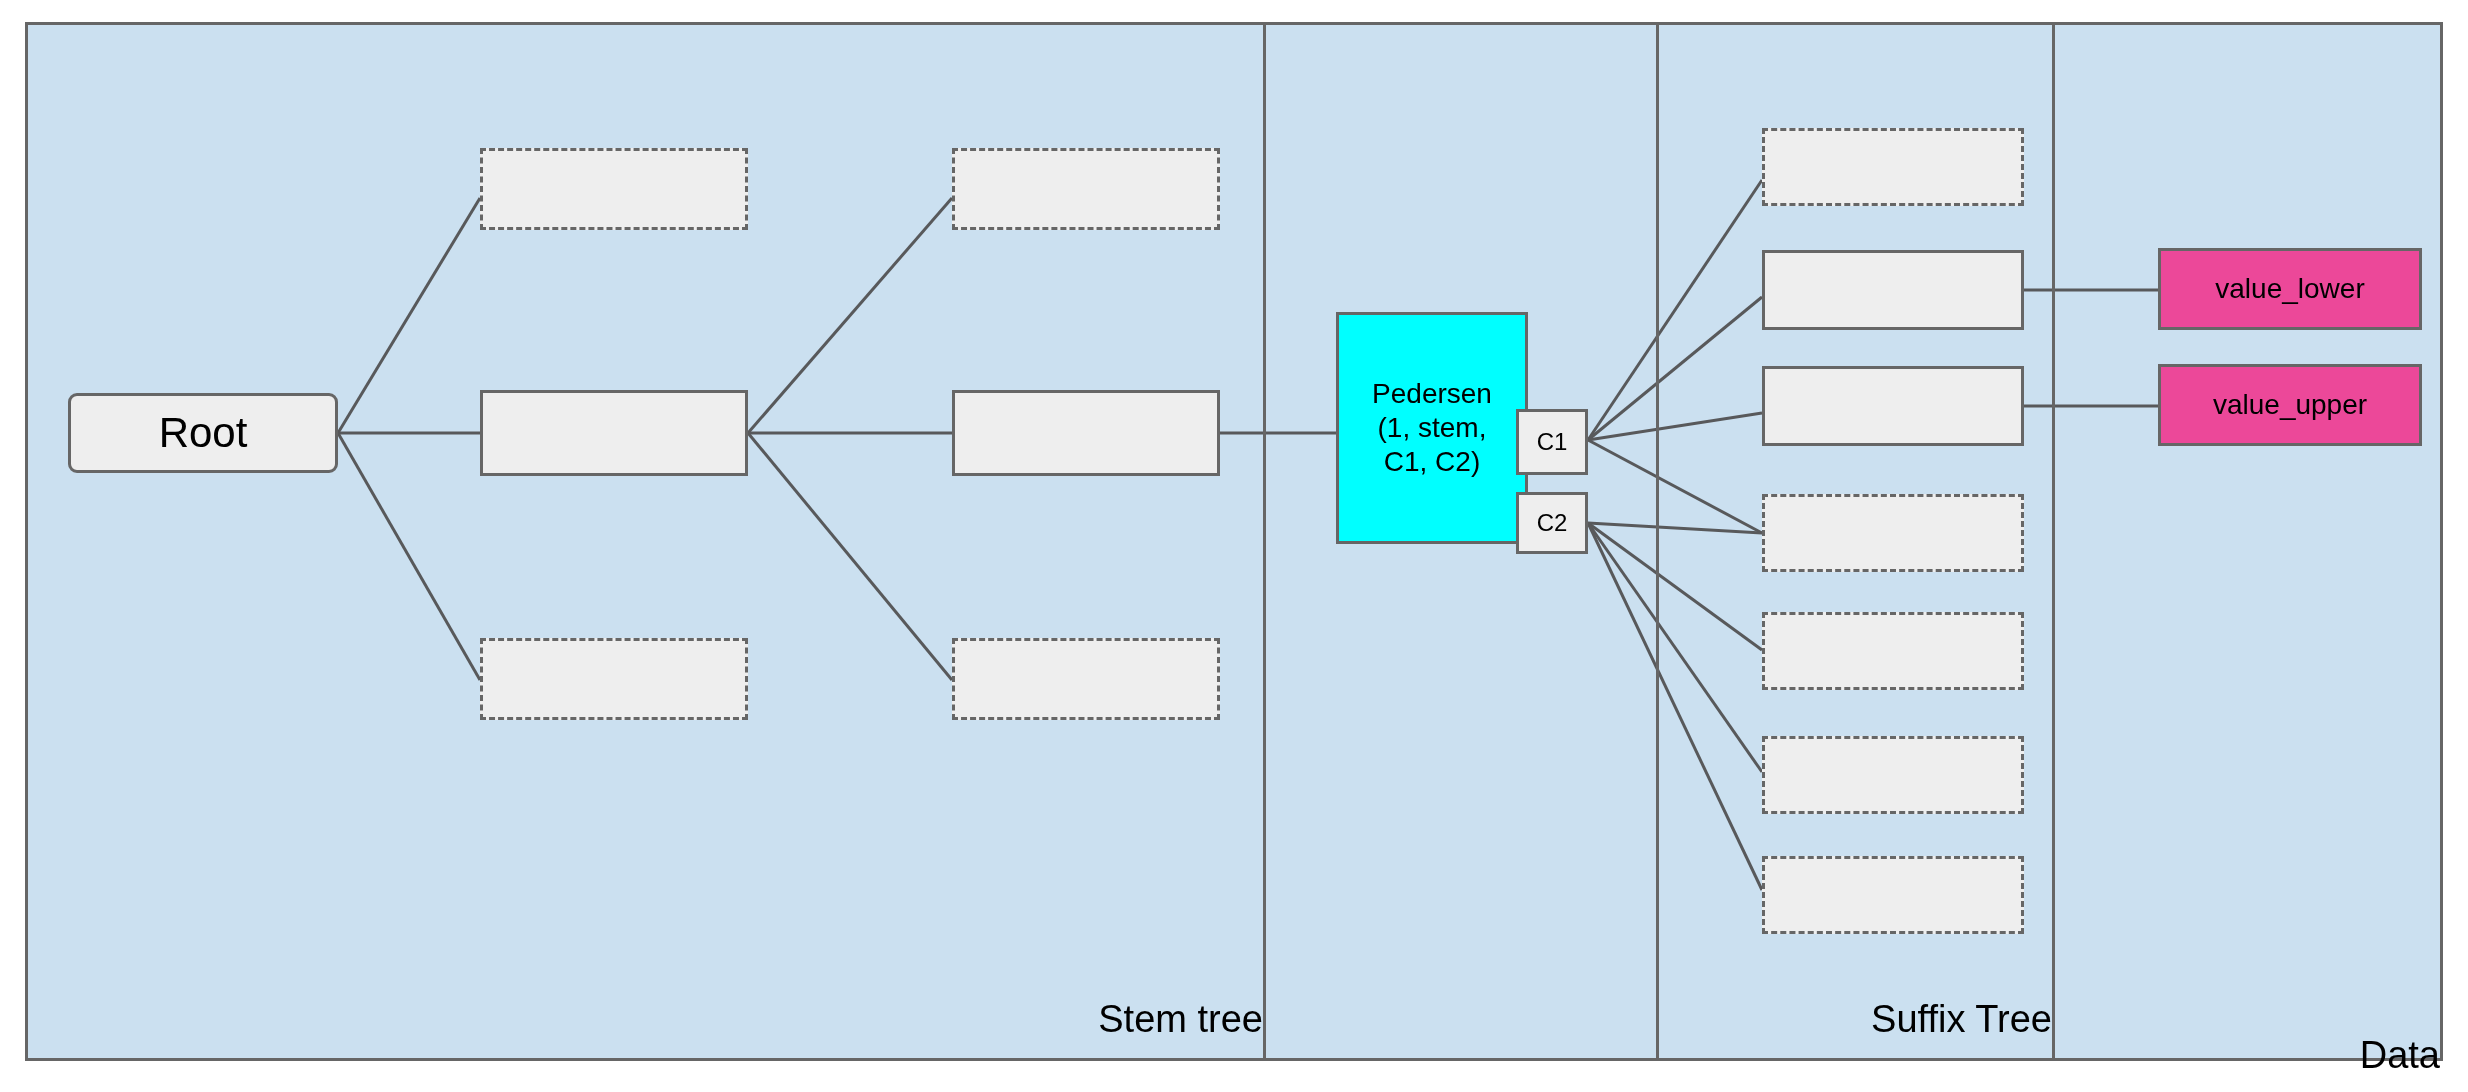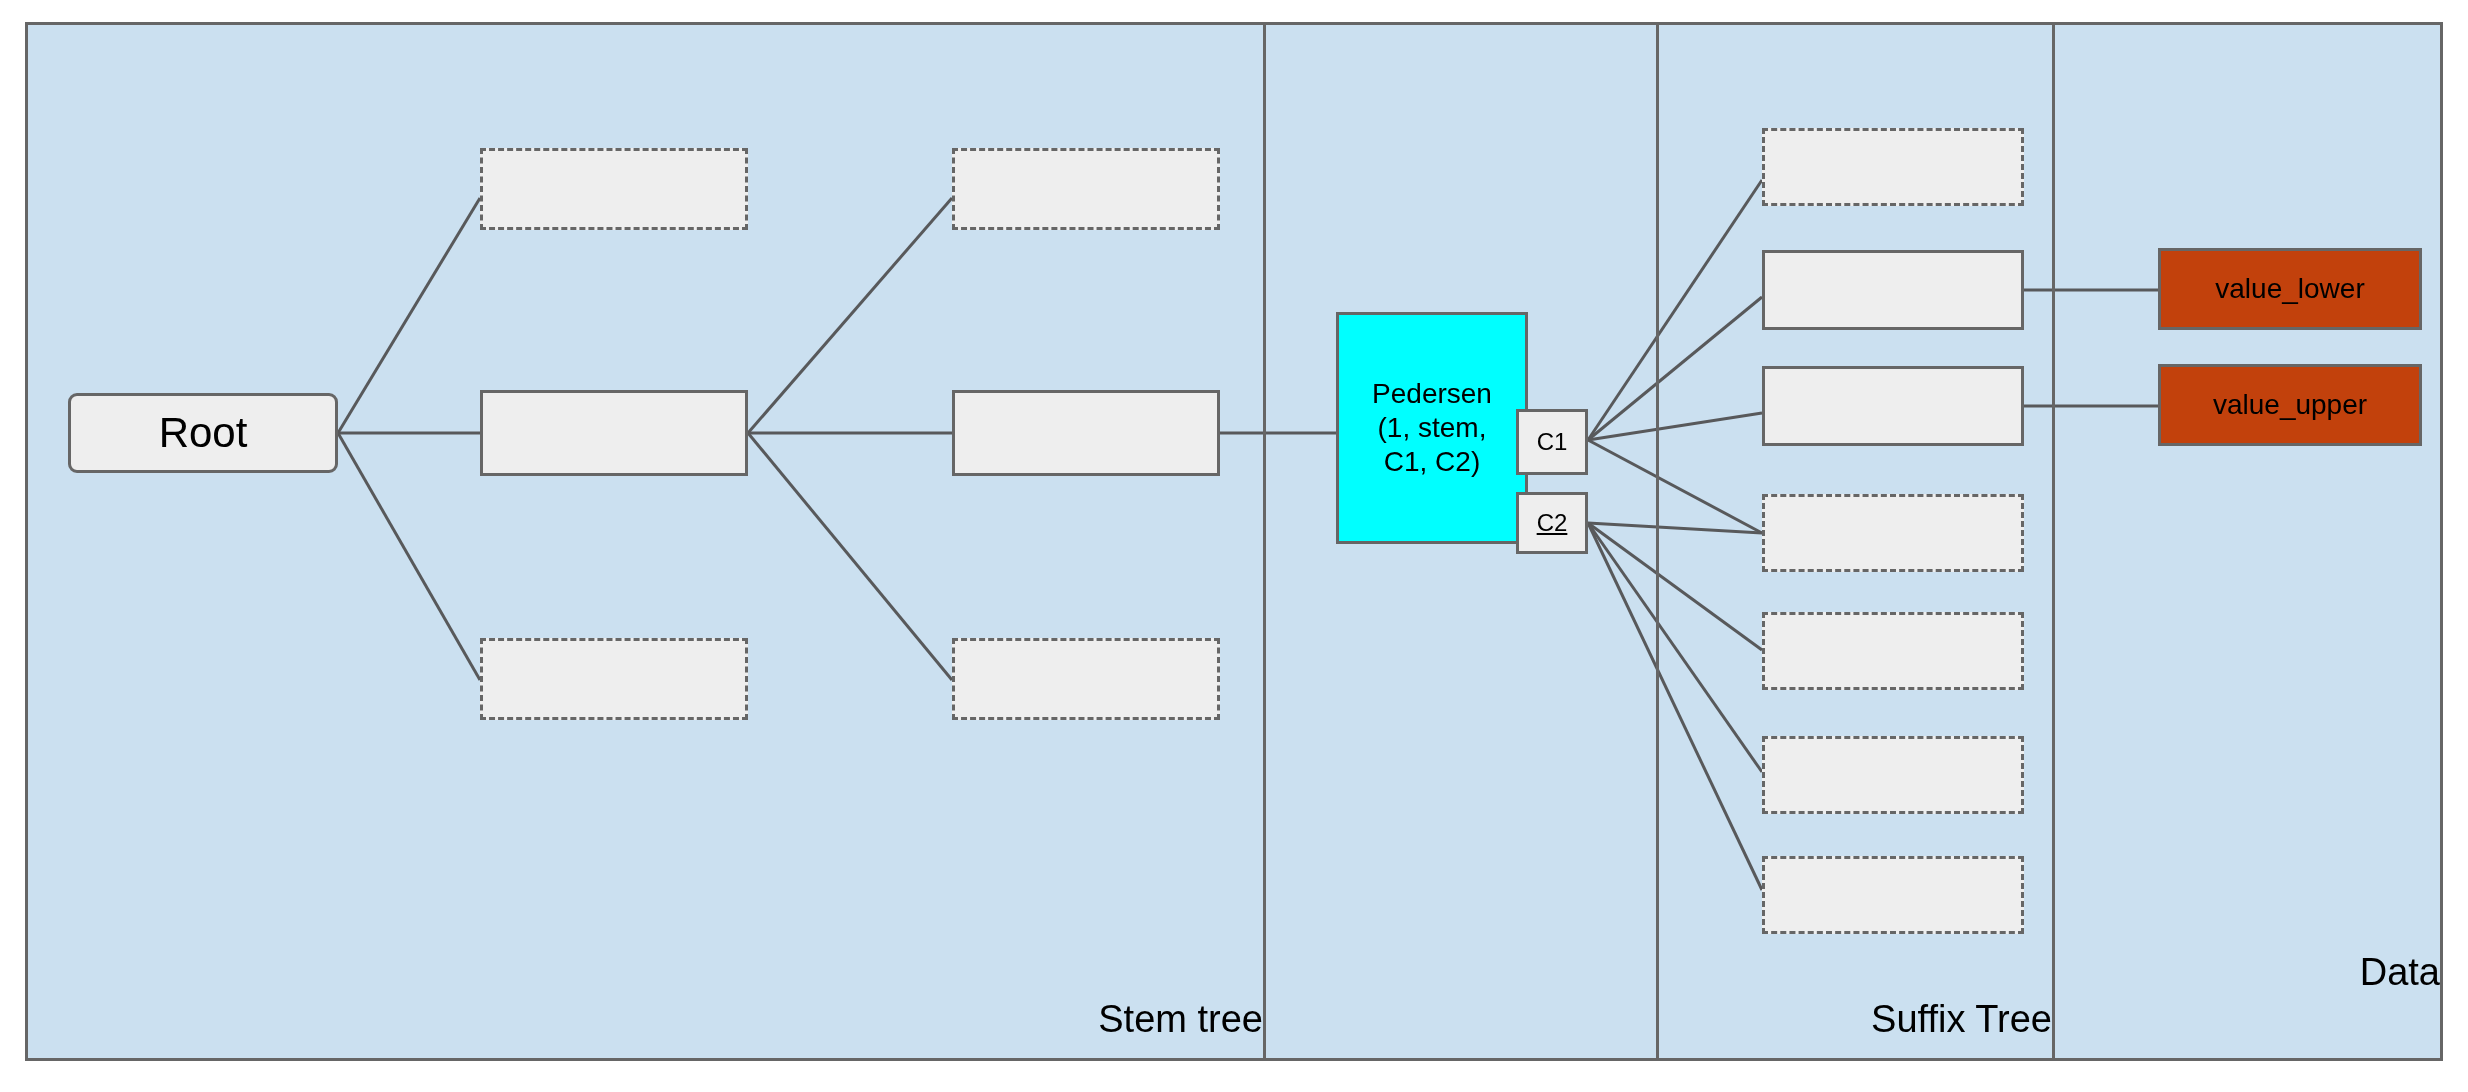--- a/index.html
+++ b/index.html
@@ -46,21 +46,21 @@
     line-height: 1.22;
   }
   .node.dashed {
     border-style: dashed;
     border-width: 3px;
   }
   .node.cyan {
     background: #00ffff;
   }
   .node.green {
-    background: #c2410c;
+    background: #ec4899;
   }
   .section-label {
     position: absolute;
     color: #000000;
     font-size: 38px;
     text-align: right;
     white-space: nowrap;
   }
   .divider {
     position: absolute;
@@ -140,21 +140,21 @@
   </div>
 
   <div class="node cyan pedersen-label" style="left:1336px; top:312px; width:192px; height:232px; padding:0 28px;">
     <span>Pedersen (1, stem, C1, C2)</span>
   </div>
 
   <div class="node chunk-label" style="left:1516px; top:409px; width:72px; height:66px;">
     <span>C1</span>
   </div>
 
-  <div class="node chunk-label" style="left:1516px; top:492px; width:72px; height:62px;text-decoration:underline;">
+  <div class="node chunk-label" style="left:1516px; top:492px; width:72px; height:62px;">
     <span>C2</span>
   </div>
 
   <div class="node dashed" style="left:1762px; top:128px; width:262px; height:78px;">
     <span></span>
   </div>
 
   <div class="node" style="left:1762px; top:250px; width:262px; height:80px;">
     <span></span>
   </div>
@@ -189,17 +189,17 @@
 
   <div class="section-label" style="left:28px; top:998px; width:1235px;">
     <span>Stem tree</span>
   </div>
 
 
   <div class="section-label" style="left:1659px; top:998px; width:393px;">
     <span>Suffix Tree</span>
   </div>
 
-  <div class="section-label" style="left:2055px; top:951px; width:385px;">
+  <div class="section-label" style="left:2055px; top:1034px; width:385px;">
     <span>Data</span>
   </div>
 
 </div>
 
 </body></html>

